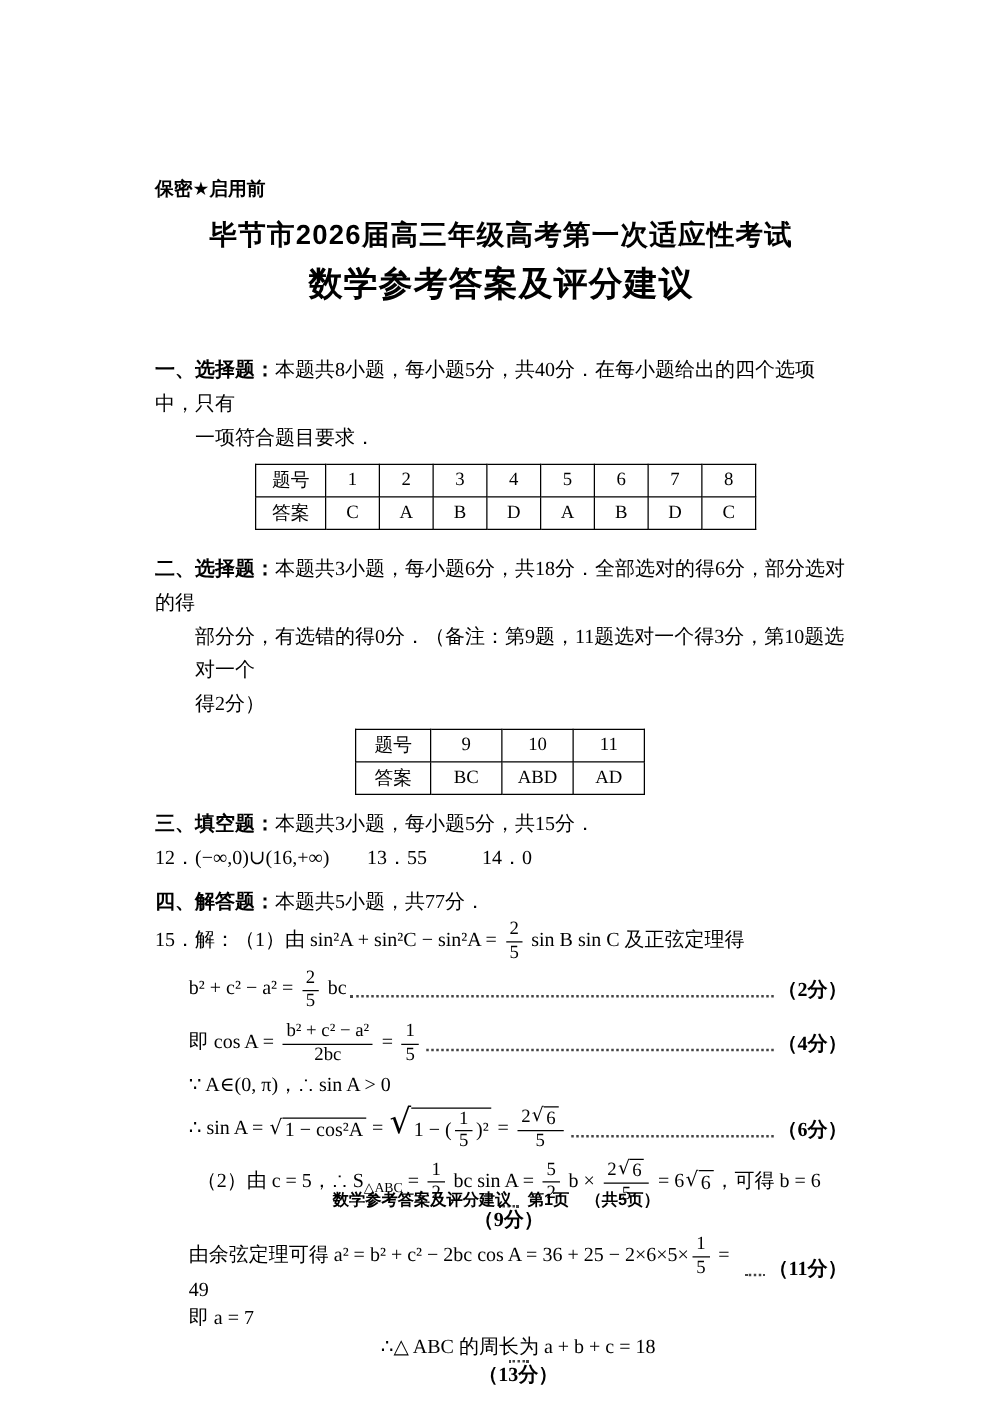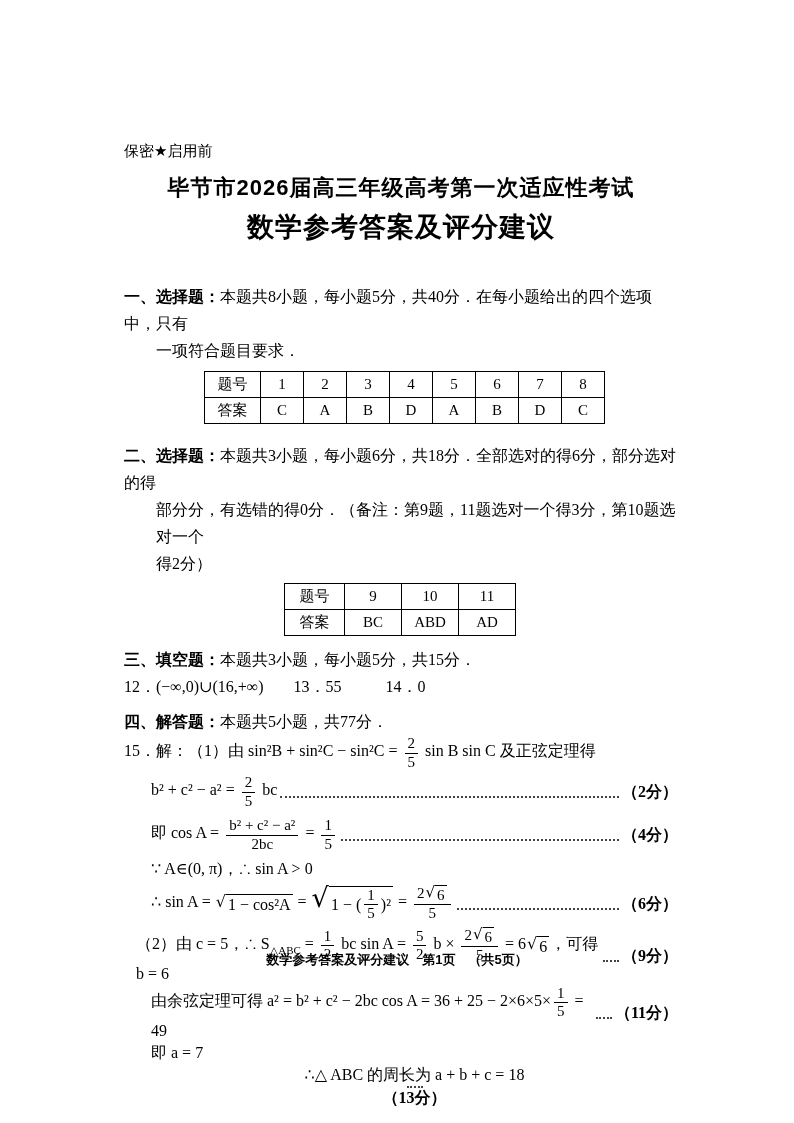--- a/index.html
+++ b/index.html
@@ -5,21 +5,21 @@
   * { margin:0; padding:0; box-sizing:border-box; }
   html,body { background:#fff; }
   body {
     width:794px; height:1123px; position:relative; overflow:hidden;
     color:#000; font-family:"Liberation Serif","DejaVu Serif",serif;
   }
   .page { padding:142px 116px 0 124px; }
 
   .confidential {
     font-family:"Liberation Sans","DejaVu Sans",sans-serif;
-    font-weight:normal; font-size:15px;
+    font-weight:bold; font-size:15px;
   }
   .title {
     text-align:center; font-family:"Liberation Sans","DejaVu Sans",sans-serif;
     font-weight:bold; font-size:22px; margin-top:12px; letter-spacing:1px;
   }
   .subtitle {
     text-align:center; font-family:"Liberation Sans","DejaVu Sans",sans-serif;
     font-weight:bold; font-size:27px; margin-top:6px; letter-spacing:1px;
   }
 
@@ -144,21 +144,21 @@
     <span class="fill-ans"><span>14．</span><span>0</span></span>
   </div>
 
   <div class="sec sec4">
     <div><span class="sec-label">四、解答题：</span><span>本题共5小题，共77分．</span></div>
   </div>
 
   <div class="p15">
 
     <div class="fline mh36 first">
-      <span class="seg"><span>15．解：（1）由 </span><span>sin²B + sin²C − sin²C = </span><span class="frac">
+      <span class="seg"><span>15．解：（1）由 </span><span>sin²A + sin²C − sin²A = </span><span class="frac">
             <span class="num">2</span>
             <span class="den">5</span>
           </span><span> sin B sin C </span><span>及正弦定理得</span></span>
     </div>
 
     <div class="fline mh42">
       <span class="seg"><span>b² + c² − a² = </span><span class="frac">
             <span class="num">2</span>
             <span class="den">5</span>
           </span><span> bc</span></span>
@@ -200,21 +200,21 @@
             <span class="num"><span>2</span><span class="sqrt">
                 <span class="rsym">√</span>
                 <span class="rbody">6</span>
               </span></span>
             <span class="den">5</span>
           </span></span>
       <span class="leader"></span>
       <span class="score">（6分）</span>
     </div>
 
-    <div class="fline mh44" style="margin-left:12px;">
+    <div class="fline mh44" style="margin-left:12px;flex-direction:column;">
       <span class="seg"><span>（2）由 c = 5，∴ S</span><sub class="sub">△ABC</sub><span> = </span><span class="frac">
             <span class="num">1</span>
             <span class="den">2</span>
           </span><span> bc sin A = </span><span class="frac">
             <span class="num">5</span>
             <span class="den">2</span>
           </span><span> b × </span><span class="frac">
             <span class="num"><span>2</span><span class="sqrt">
                 <span class="rsym">√</span>
                 <span class="rbody">6</span>

